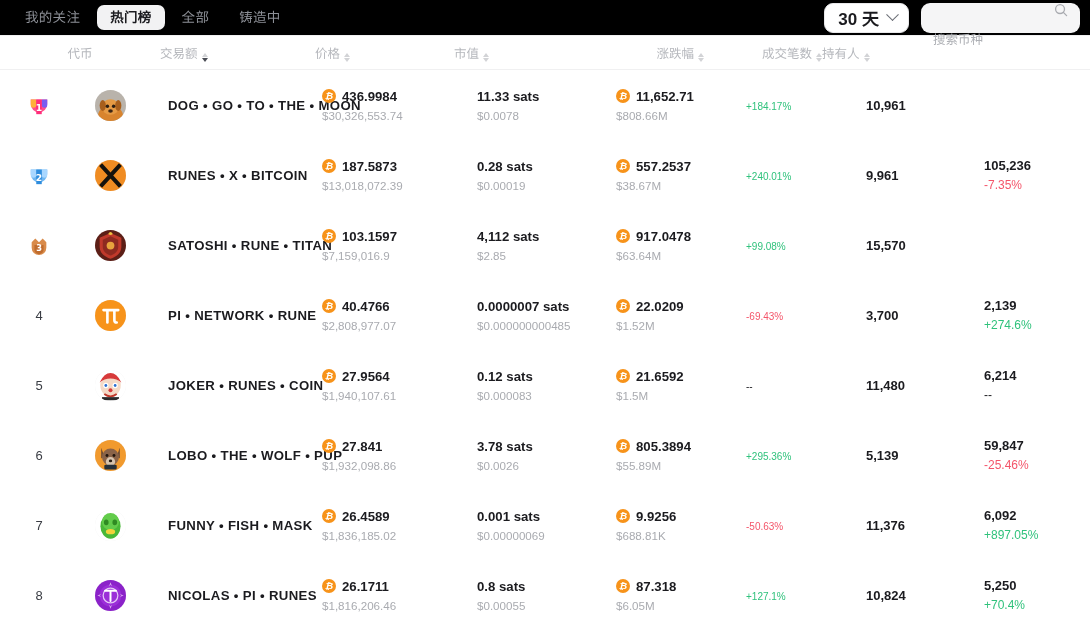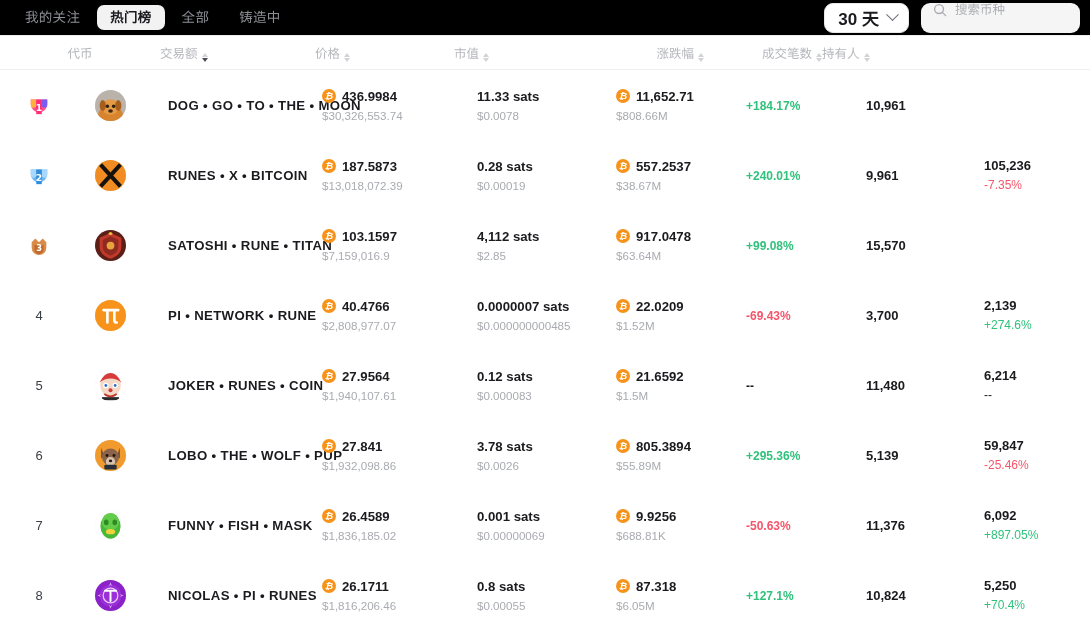--- a/index.html
+++ b/index.html
@@ -61,28 +61,29 @@
     white-space: nowrap;
   }
   .chev {
     width: 9px; height: 9px;
     border-right: 1.4px solid #6b6e76;
     border-bottom: 1.4px solid #6b6e76;
     transform: rotate(45deg) translate(-2px,-2px);
   }
   .searchbox {
     display: flex;
-    align-items: flex-start;
-    gap: 8px;
+    align-items: flex-end;
+    gap: 16px;
     background: #f5f5f6;
     border-radius: 9px;
     height: 30px;
     width: 159px;
     padding: 0 12px;
     cursor: text;
+    flex-direction: column;
   }
   .search-ic { flex: 0 0 auto; display:block; }
   .search-input {
     border: none;
     outline: none;
     background: transparent;
     font-family: inherit;
     font-size: 12.5px;
     color: #1b1b1f;
     width: 100%;
@@ -196,21 +197,21 @@
     font-size: 9.5px;
     font-weight: 700;
     color: #fff;
     font-style: italic;
     line-height: 1;
     font-family: "DejaVu Sans", sans-serif;
   }
   .pos { color: #30c27c; }
   .neg { color: #f4556a; }
   .neutral { color: #1b1b1f; }
-  .chg-val { font-size: 12px; font-weight: 700; }
+  .chg-val { font-size: 10px; font-weight: 400; }
   .tx-val  { font-size: 13px; font-weight: 700; color: #1b1b1f; }
   .hold-main { font-size: 13px; font-weight: 700; color: #1b1b1f; }
   .hold-sub  { font-size: 12px; }
 
   .scrollarea {
     width: 1090px;
     height: 583px;
     overflow: hidden;
     position: relative;
   }

